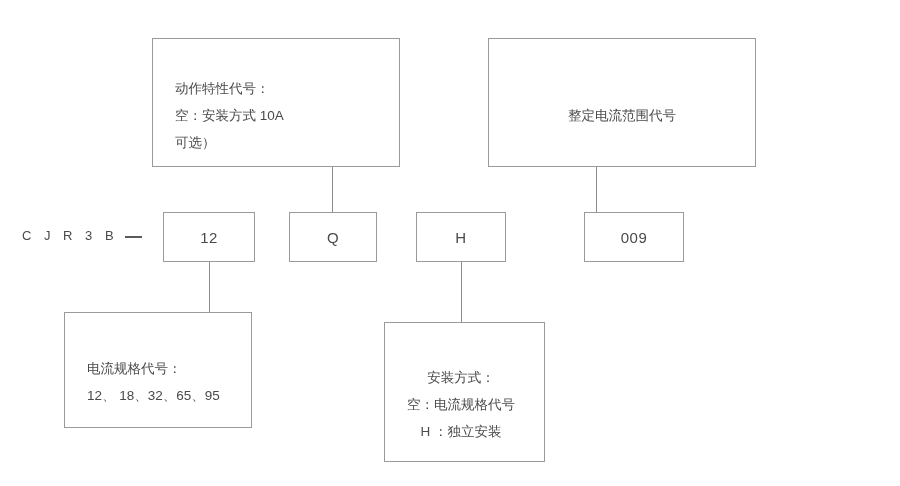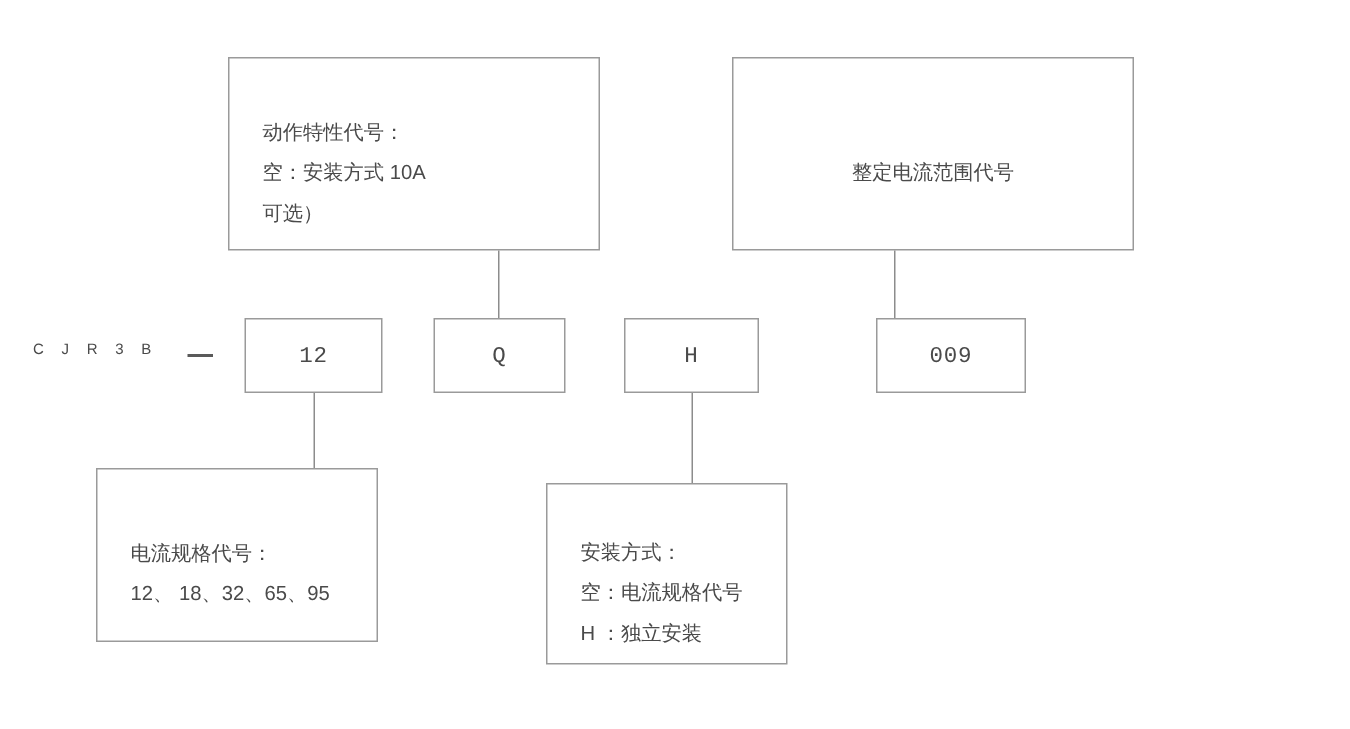--- a/index.html
+++ b/index.html
@@ -44,28 +44,28 @@
     line-height: 27px;
     color: #4a4a4a;
     white-space: nowrap;
   }
   .code-box {
     display: flex;
     align-items: center;
     justify-content: center;
   }
   .code-text {
-    font-family: Liberation Mono, monospace;
+    font-family: Liberation Sans, sans-serif;
     font-size: 15px;
     color: #4a4a4a;
     letter-spacing: 0.5px;
   }
   .prefix {
     position: absolute;
-    font-size: 10px;
+    font-size: 13px;
     letter-spacing: 4.5px;
     color: #4a4a4a;
     white-space: nowrap;
   }
   .dash {
     position: absolute;
     background: #5a5a5a;
     height: 2px;
   }
   .connector {
@@ -121,21 +121,21 @@
 
   <div class="connector" style="left:461px; top:262px; height:60px;"></div>
 
   <div class="box desc-box" style="left:64px; top:312px; width:188px; height:116px;">
     <div class="desc-inner">
       <div class="desc-line">电流规格代号：</div>
       <div class="desc-line">12、 18、32、65、95</div>
     </div>
   </div>
 
-  <div class="box desc-box" style="left:364px; top:322px; width:161px; height:121px;">
+  <div class="box desc-box" style="left:384px; top:322px; width:161px; height:140px;text-align:center;">
     <div class="desc-inner">
       <div class="desc-line">安装方式：</div>
       <div class="desc-line">空：电流规格代号</div>
       <div class="desc-line">H ：独立安装</div>
     </div>
   </div>
 
 </div>
 
 </body></html>

